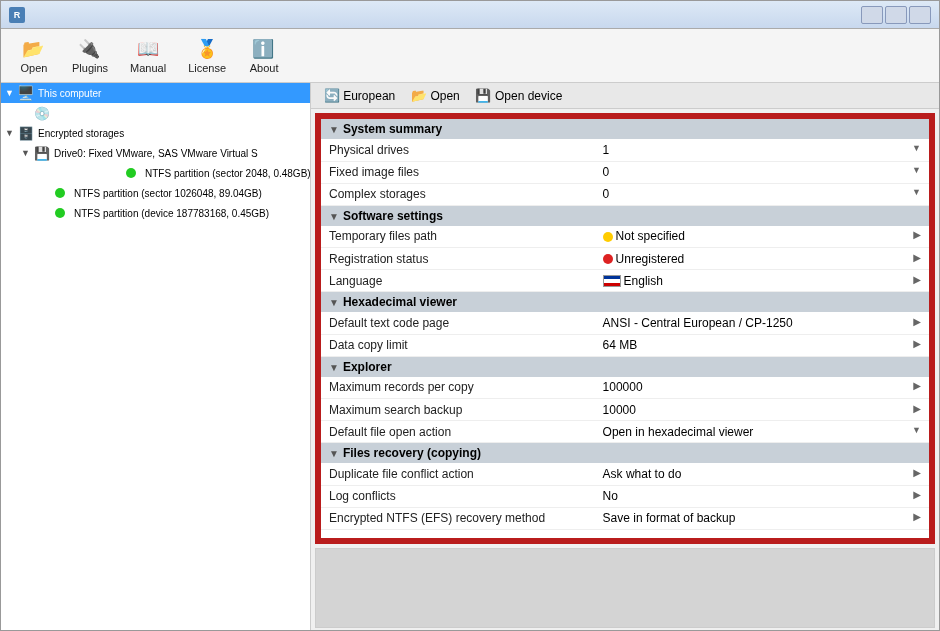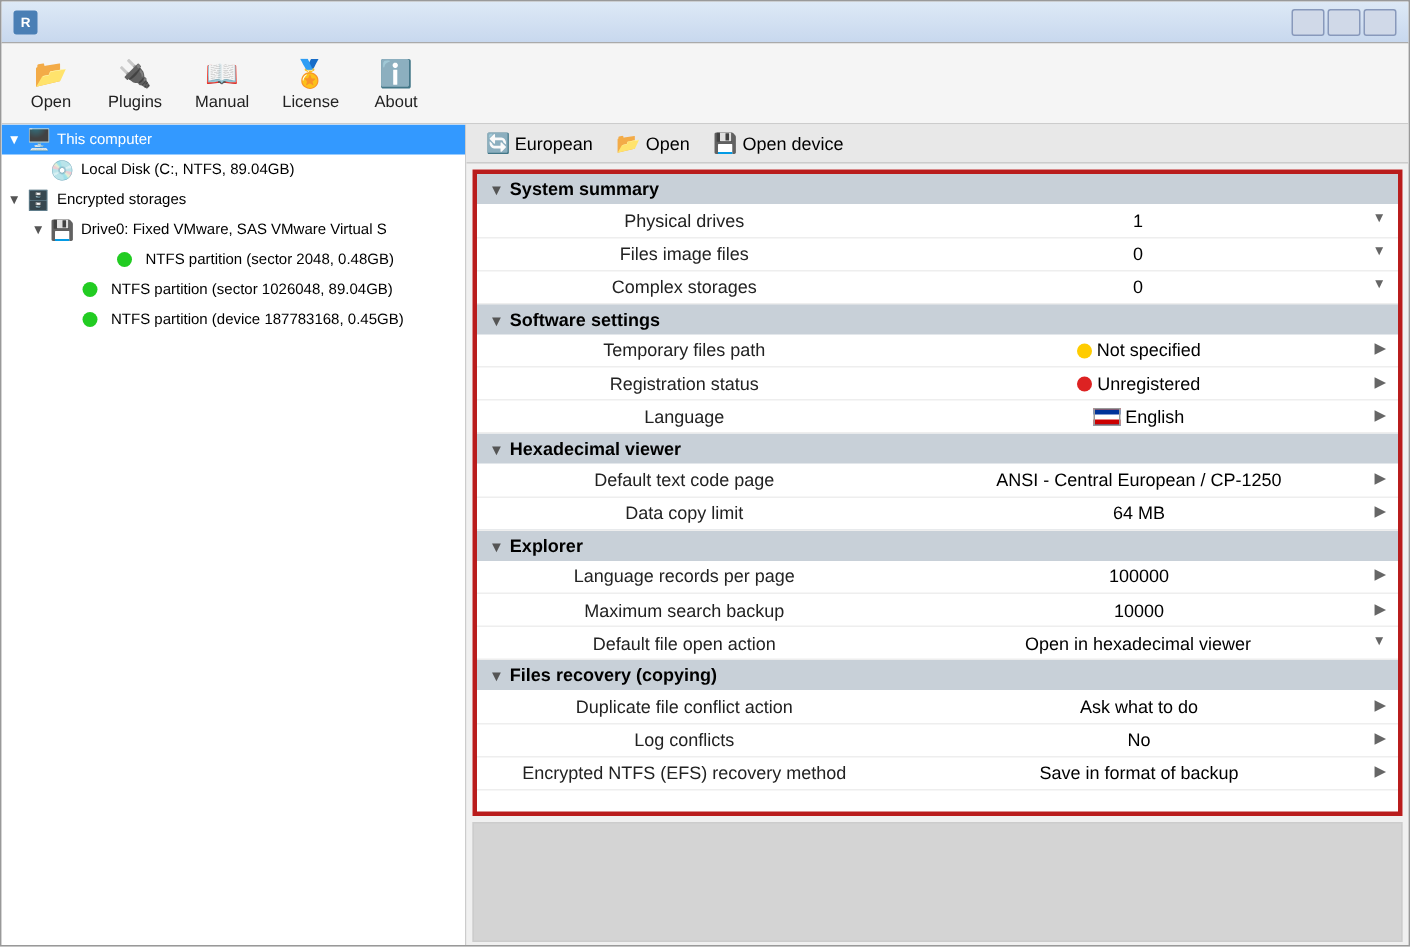--- a/index.html
+++ b/index.html
@@ -180,37 +180,36 @@
       font-size: 12px;
     }
     .action-icon { font-size: 13px; }
 
     
     .settings-area {
       flex: 1;
       overflow-y: auto;
       background: white;
       margin: 4px;
-      border: 3px solid #b91c1c;
+      border: 6px solid #b91c1c;
     }
     .settings-table {
       width: 100%;
       border-collapse: collapse;
     }
     .section-header-row td {
       background: #c8d0d8;
       padding: 3px 8px;
       font-weight: bold;
     }
     .settings-row td {
       padding: 2px 8px;
       border-bottom: 1px solid #eee;
       vertical-align: middle;
       height: 22px;
-      text-align: center;
     }
     .prop-name {
       width: 45%;
       color: #222;
     }
     .prop-value-cell {
       width: 55%;
     }
     .row-arrow {
       float: right;
@@ -296,33 +295,32 @@
 
   <div class="left-panel">
   <div class="tree-item selected" style="padding-left: 4px;">
         <span class="tree-arrow">▼</span>
         <div class="tree-icon" style="font-size:14px;">🖥️</div>
         <span class="tree-label">This computer</span>
       </div>
       <div class="tree-item" style="padding-left: 20px;">
         <span class="tree-arrow"></span>
         <div class="tree-icon" style="font-size:13px;">💿</div>
-        <span class="tree-label">Local Disk (C:, NTFS, 89.04GB)</span>
       </div>
       <div class="tree-item" style="padding-left: 4px;">
         <span class="tree-arrow">▼</span>
         <div class="tree-icon" style="font-size:13px;">🗄️</div>
         <span class="tree-label">Encrypted storages</span>
       </div>
       <div class="tree-item" style="padding-left: 20px;">
         <span class="tree-arrow">▼</span>
         <div class="tree-icon" style="font-size:13px;">💾</div>
         <span class="tree-label">Drive0: Fixed VMware, SAS VMware Virtual S</span>
       </div>
-      <div class="tree-item" style="padding-left: 63px;">
+      <div class="tree-item" style="padding-left: 63px; margin-left: 48px;">
         <span class="tree-arrow"></span>
         <div class="tree-icon">
           <span class="dot green"></span>
         </div>
         <span class="tree-label">NTFS partition (sector 2048, 0.48GB)</span>
       </div>
       <div class="tree-item" style="padding-left: 40px;">
         <span class="tree-arrow"></span>
         <div class="tree-icon">
           <span class="dot green"></span>
@@ -359,21 +357,21 @@
       <table class="settings-table">
         <tbody id="settings-tbody">
         <tr class="section-header-row">
               <td colspan="2"><span class="section-arrow">▼</span><span>System summary</span></td>
             </tr>
             <tr class="settings-row">
       <td class="prop-name">Physical drives</td>
       <td class="prop-value-cell">1<span class="row-arrow" style="font-size:9px;">▼</span></td>
     </tr>
             <tr class="settings-row">
-      <td class="prop-name">Files image files</td>
+      <td class="prop-name">Fixed image files</td>
       <td class="prop-value-cell">0<span class="row-arrow" style="font-size:9px;">▼</span></td>
     </tr>
             <tr class="settings-row">
       <td class="prop-name">Complex storages</td>
       <td class="prop-value-cell">0<span class="row-arrow" style="font-size:9px;">▼</span></td>
     </tr>
             <tr class="section-header-row">
               <td colspan="2"><span class="section-arrow">▼</span><span>Software settings</span></td>
             </tr>
             <tr class="settings-row">
@@ -396,21 +394,21 @@
       <td class="prop-value-cell">ANSI - Central European / CP-1250<span class="row-arrow">▶</span></td>
     </tr>
             <tr class="settings-row">
       <td class="prop-name">Data copy limit</td>
       <td class="prop-value-cell">64 MB<span class="row-arrow">▶</span></td>
     </tr>
             <tr class="section-header-row">
               <td colspan="2"><span class="section-arrow">▼</span><span>Explorer</span></td>
             </tr>
             <tr class="settings-row">
-      <td class="prop-name">Language records per page</td>
+      <td class="prop-name">Maximum records per copy</td>
       <td class="prop-value-cell">100000<span class="row-arrow">▶</span></td>
     </tr>
             <tr class="settings-row">
       <td class="prop-name">Maximum search backup</td>
       <td class="prop-value-cell">10000<span class="row-arrow">▶</span></td>
     </tr>
             <tr class="settings-row">
       <td class="prop-name">Default file open action</td>
       <td class="prop-value-cell">Open in hexadecimal viewer<span class="row-arrow" style="font-size:9px;">▼</span></td>
     </tr>

